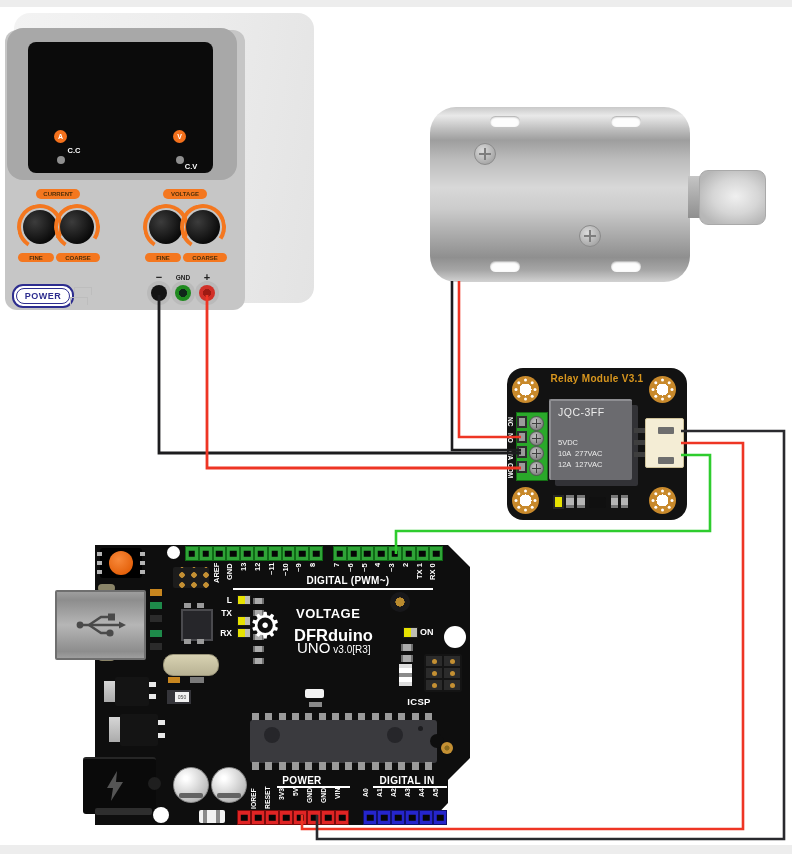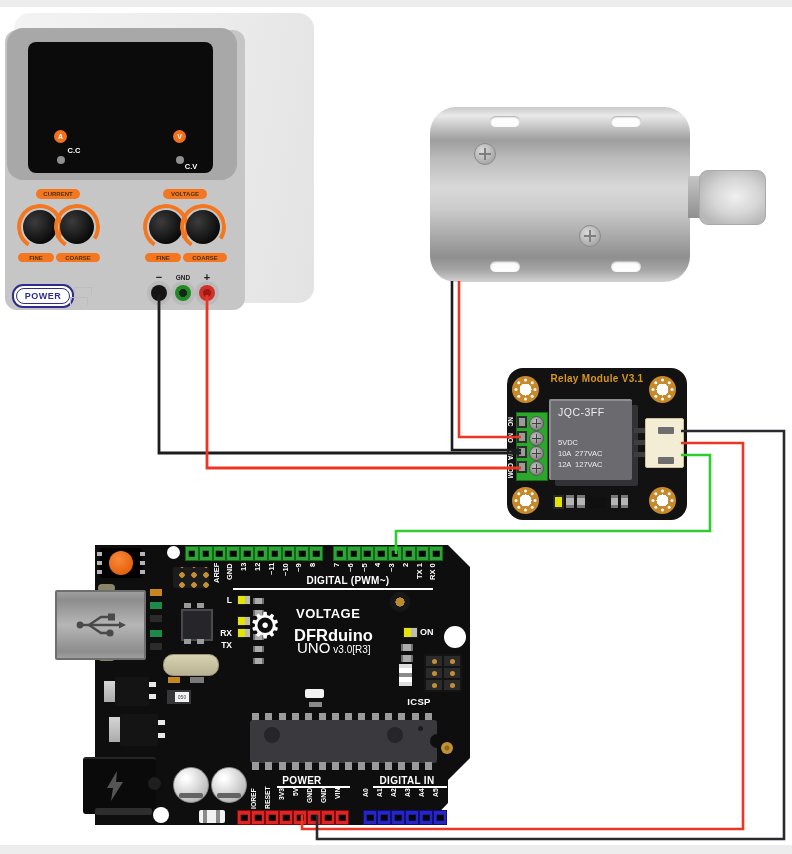--- a/index.html
+++ b/index.html
@@ -300,21 +300,21 @@
         <span>RX 0</span>
       </div>
     <div class="abs caption" style="left:300px;top:575px;width:96px;">DIGITAL (PWM~)</div>
     <div class="abs wline" style="left:233px;top:588px;width:200px;"></div>
 
     <div class="abs hdr6" style="left:173px;top:567px;width:36px;height:21px;"></div>
     <div class="abs goldhole" style="left:390px;top:592px;width:20px;height:20px;"></div>
 
     <div class="abs ledlab" style="left:210px;top:596px;width:22px;">L</div>
     <div class="abs ledbox" style="left:237px;top:595px;width:12px;height:8px;"></div>
-    <div class="abs ledlab" style="left:210px;top:641px;width:22px;">TX</div>
+    <div class="abs ledlab" style="left:210px;top:609px;width:22px;">TX</div>
     <div class="abs ledbox" style="left:237px;top:616px;width:12px;height:8px;"></div>
     <div class="abs ledlab" style="left:210px;top:629px;width:22px;">RX</div>
     <div class="abs ledbox" style="left:237px;top:628px;width:12px;height:8px;"></div>
 
     <div class="abs smdh" style="left:253px;top:598px;width:11px;height:6px;"></div>
     <div class="abs smdh" style="left:253px;top:610px;width:11px;height:6px;"></div>
     <div class="abs smdh" style="left:253px;top:634px;width:11px;height:6px;"></div>
     <div class="abs smdh" style="left:253px;top:646px;width:11px;height:6px;"></div>
     <div class="abs smdh" style="left:253px;top:658px;width:11px;height:6px;"></div>
 

